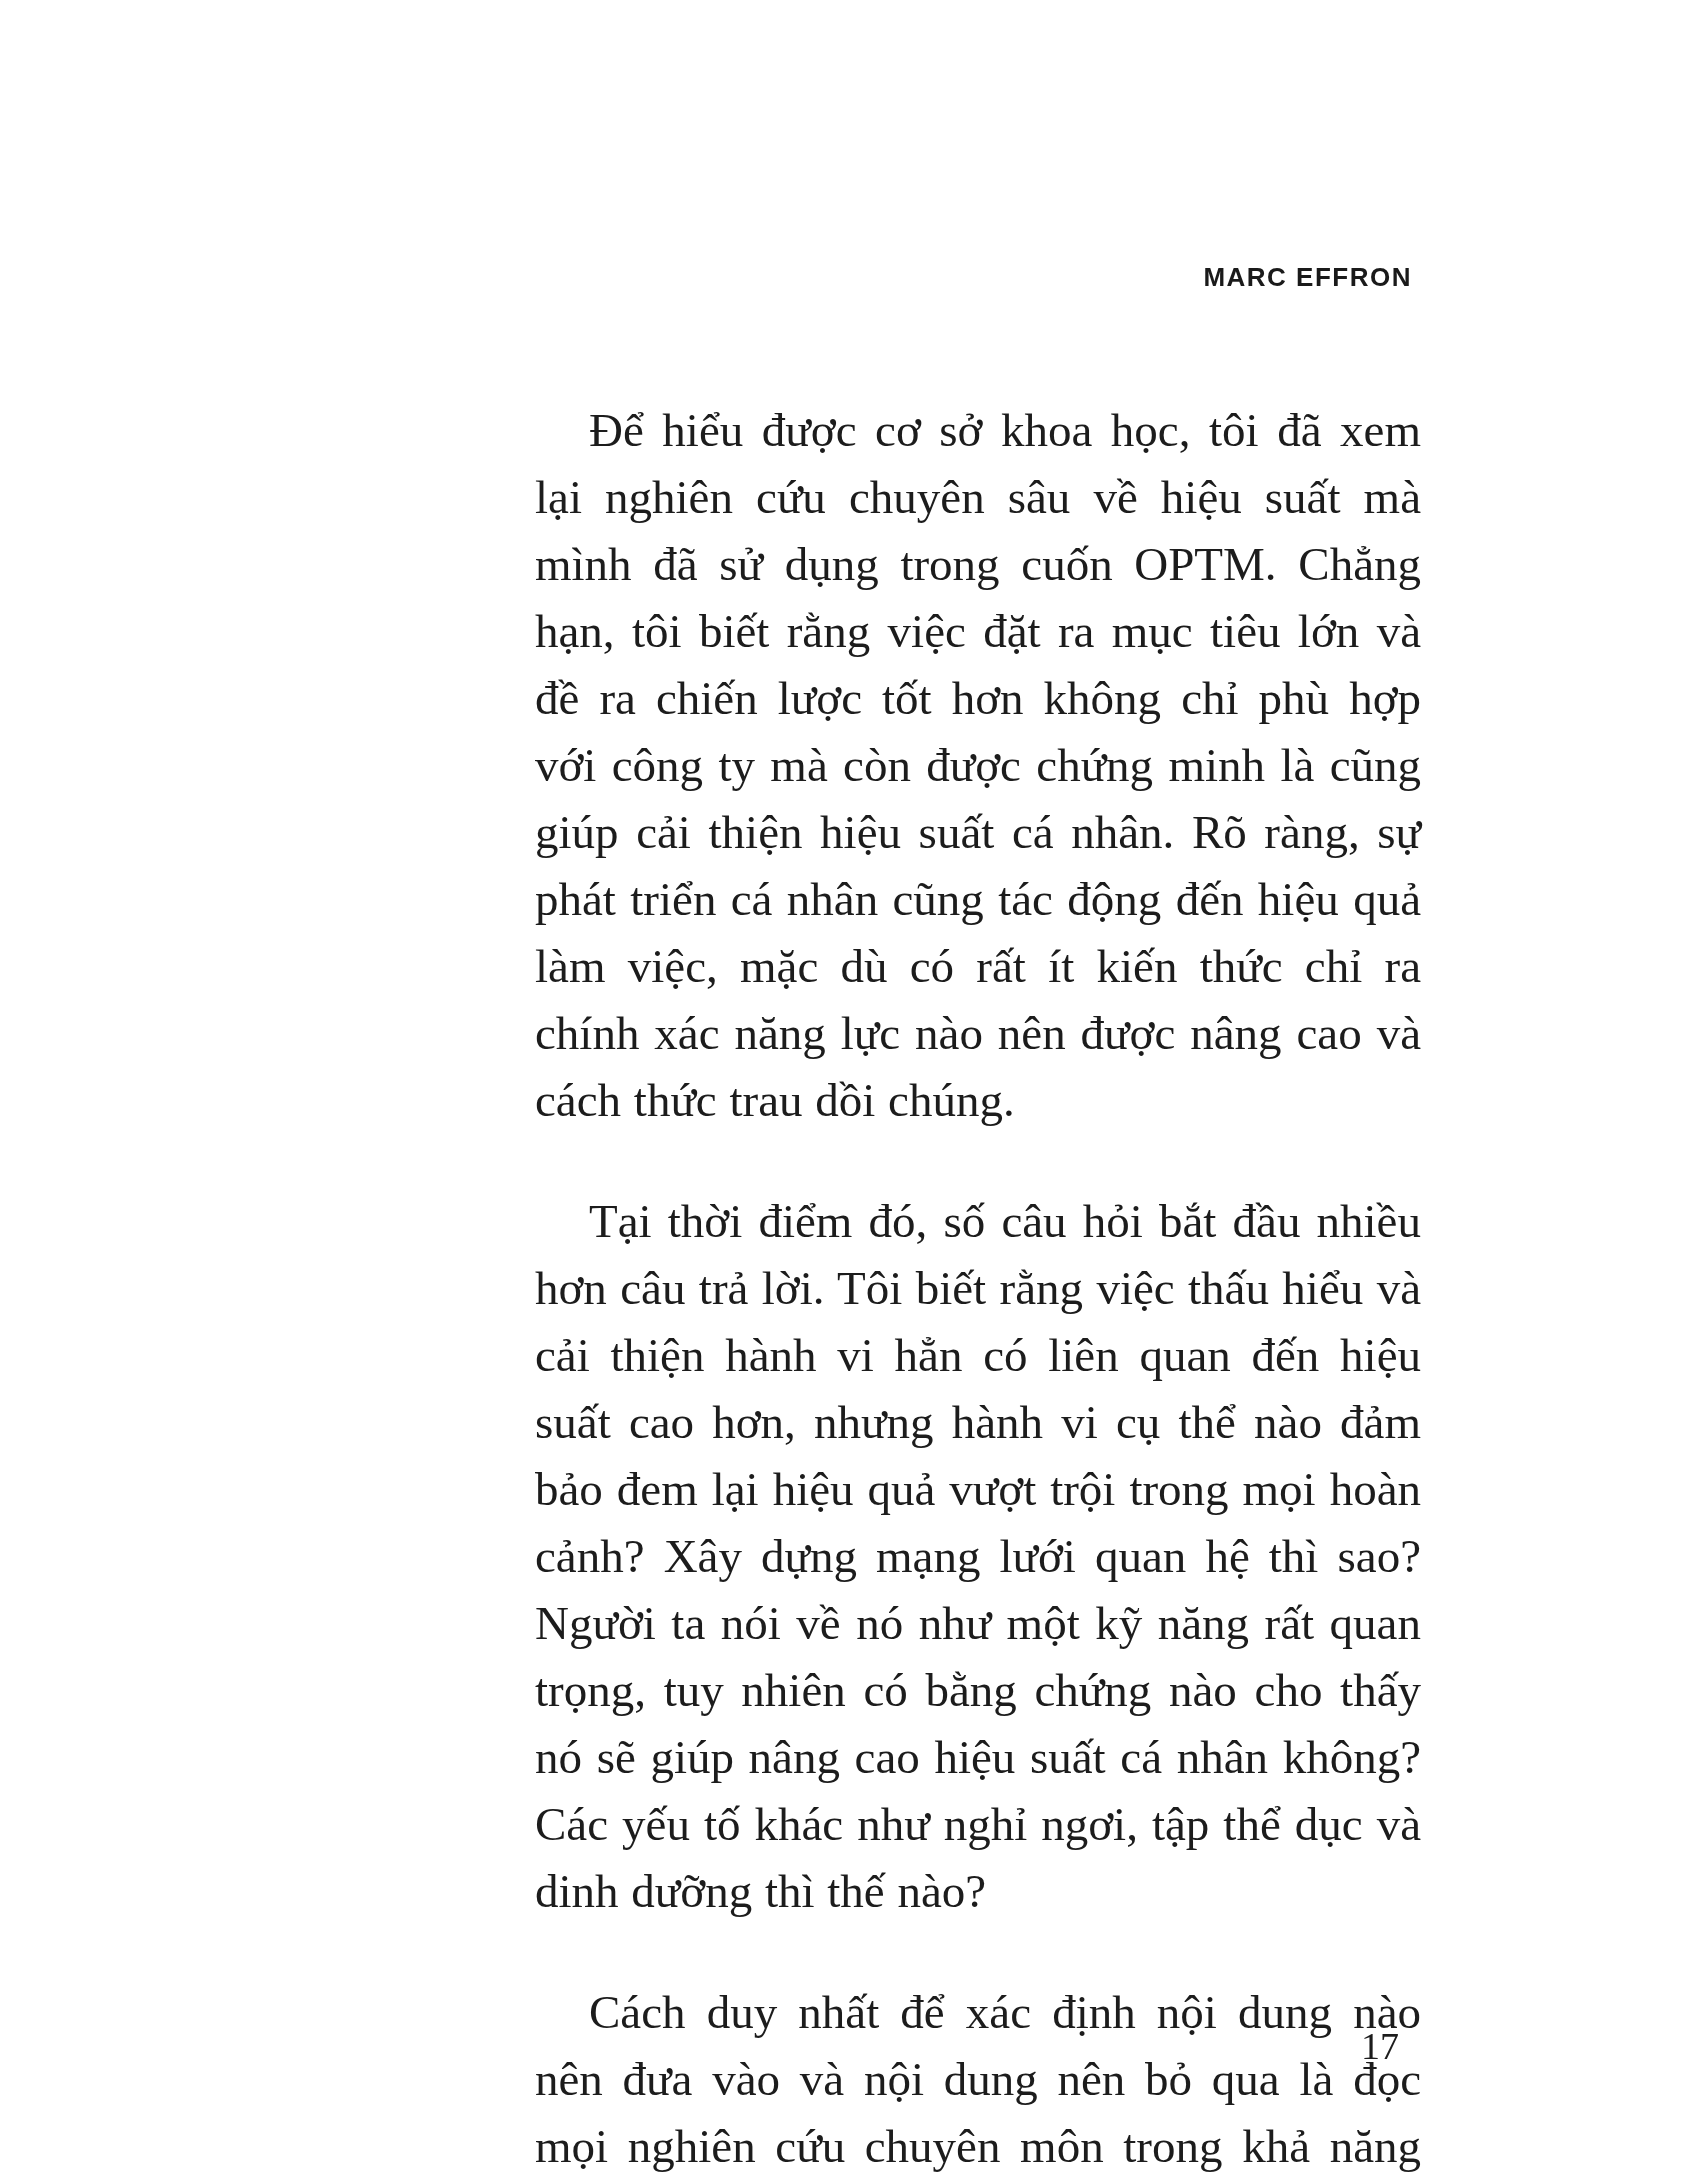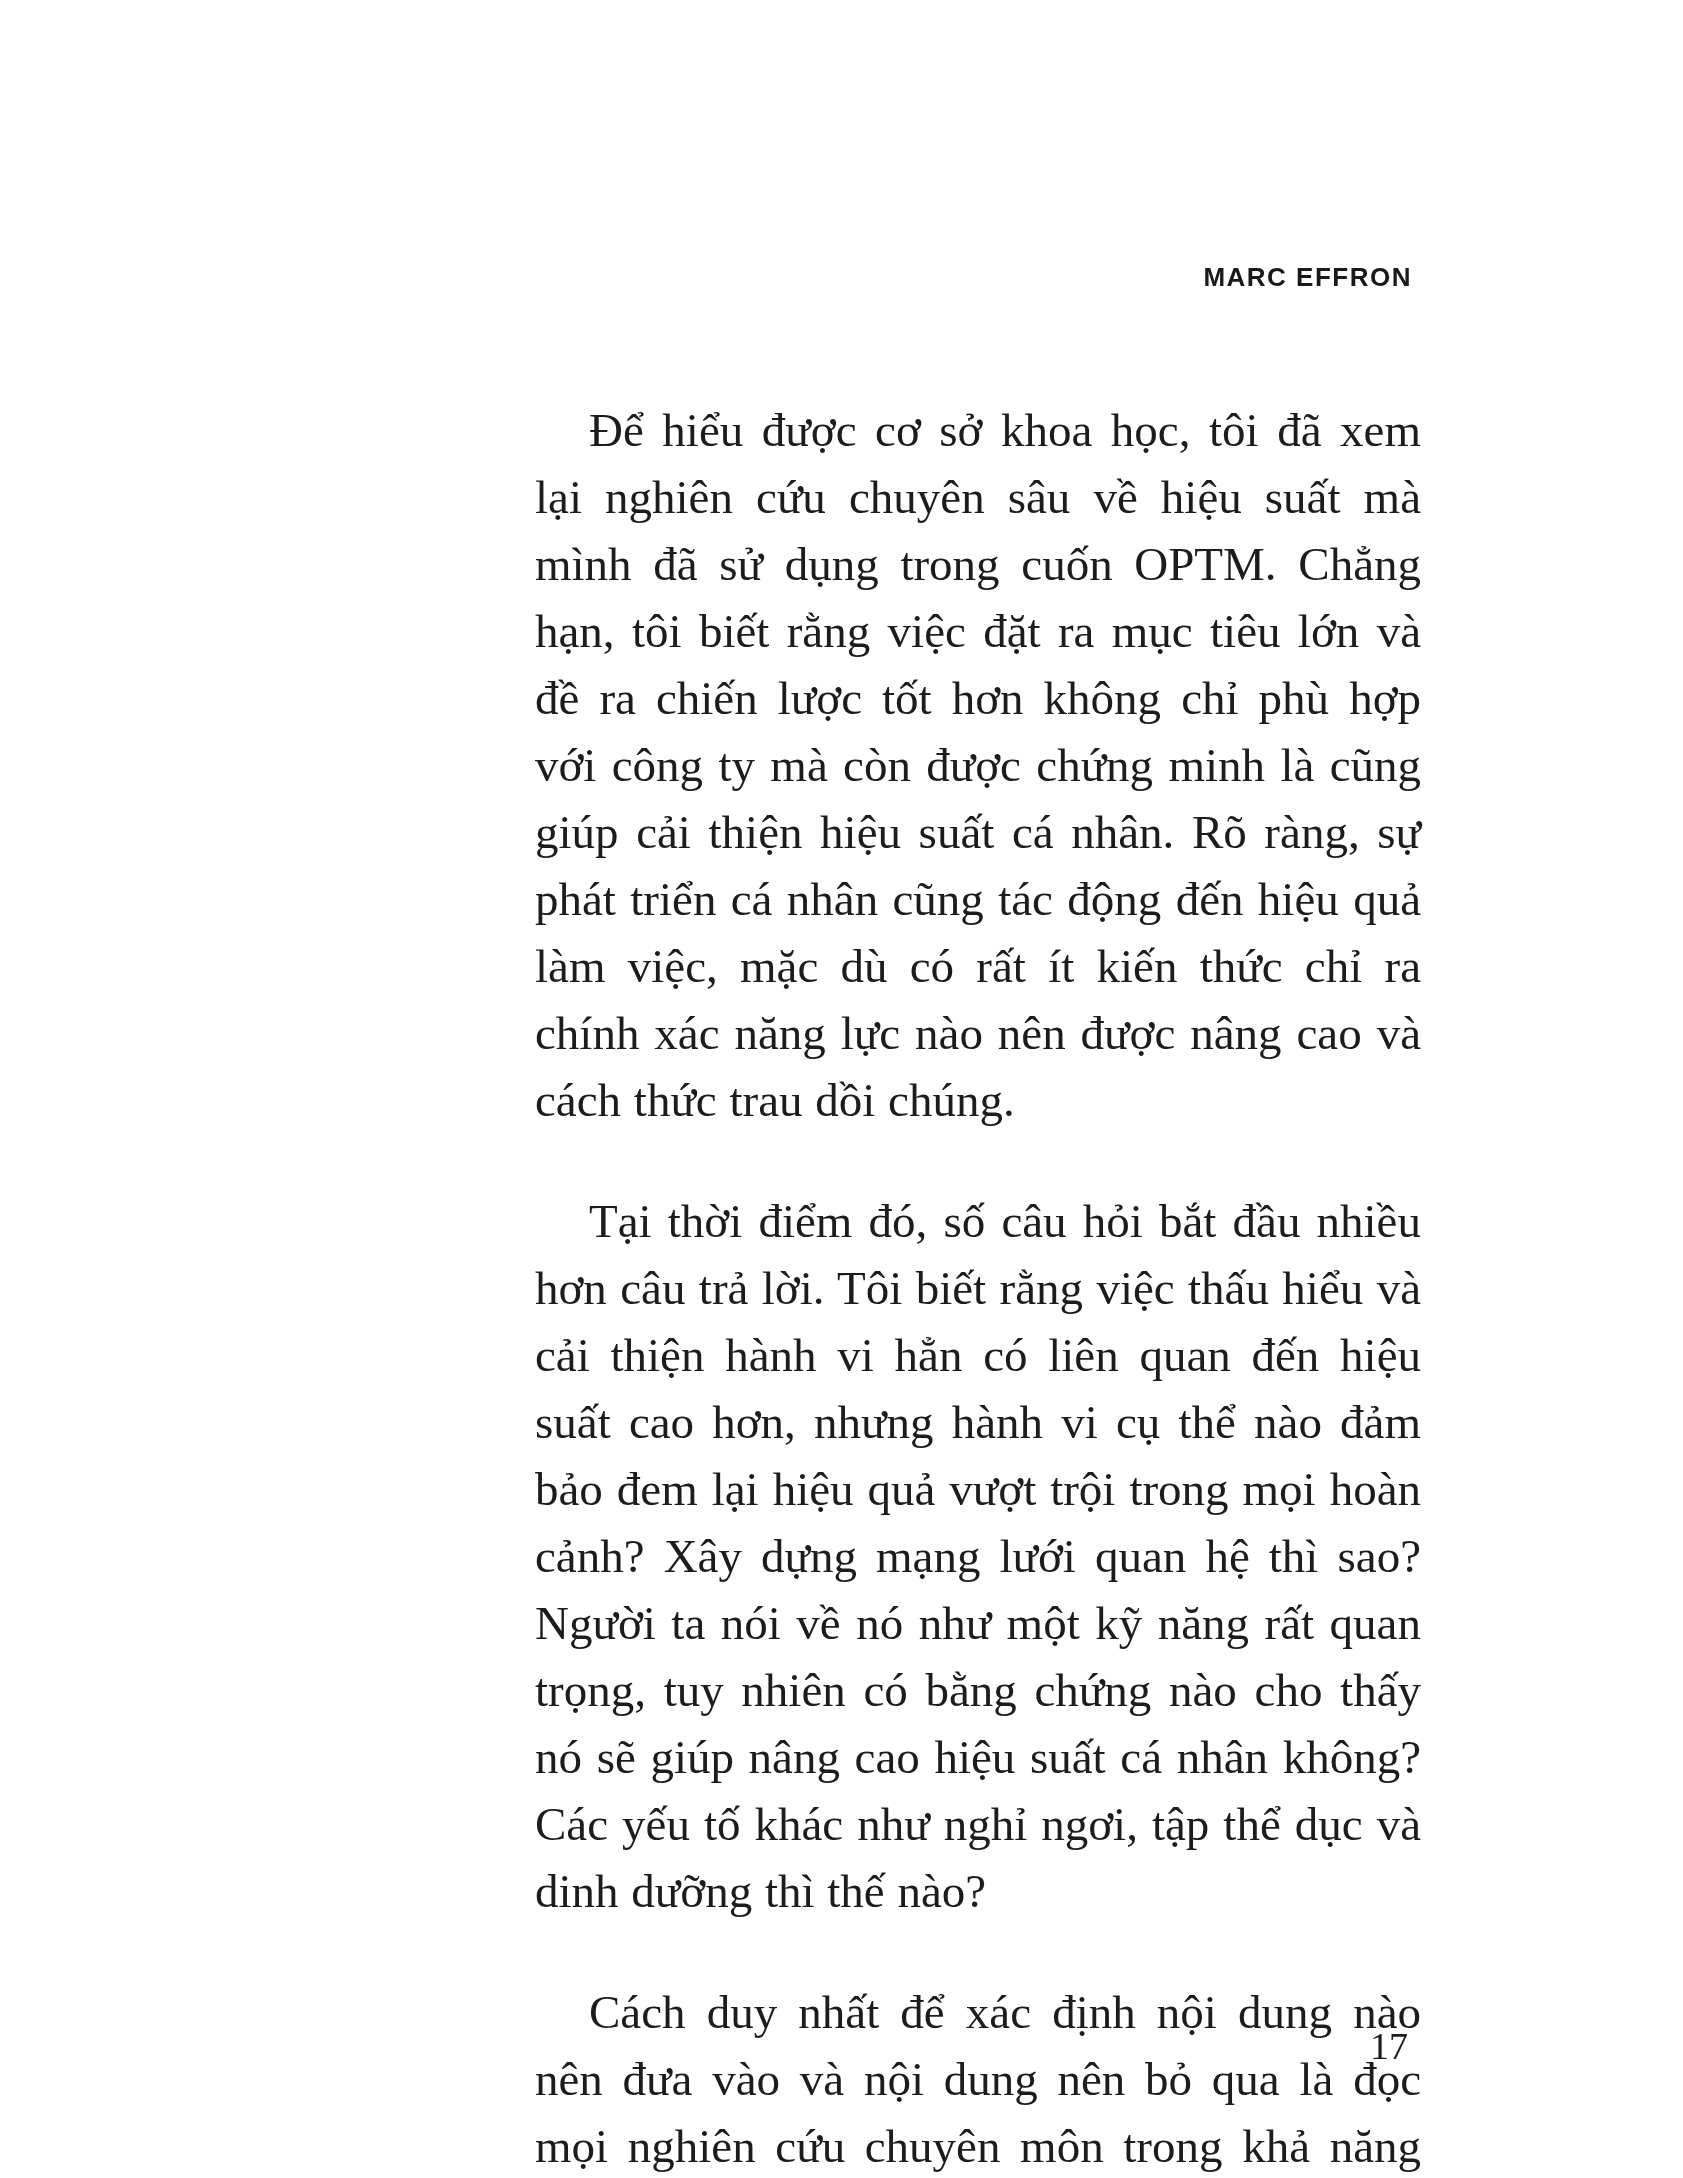--- a/index.html
+++ b/index.html
@@ -49,21 +49,21 @@
     text-indent: 54px;
     margin-bottom: 24px;
     word-spacing: 1px;
   }
   .body-text p:last-child {
     margin-bottom: 0;
   }
   .page-number {
     position: absolute;
     top: 1899px;
-    right: 4px;
+    right: 13px;
     width: 100%;
     text-align: right;
     font-size: 38px;
     color: #1c1c1c;
   }
 </style>
 </head>
 <body>
 
 <div class="page">

